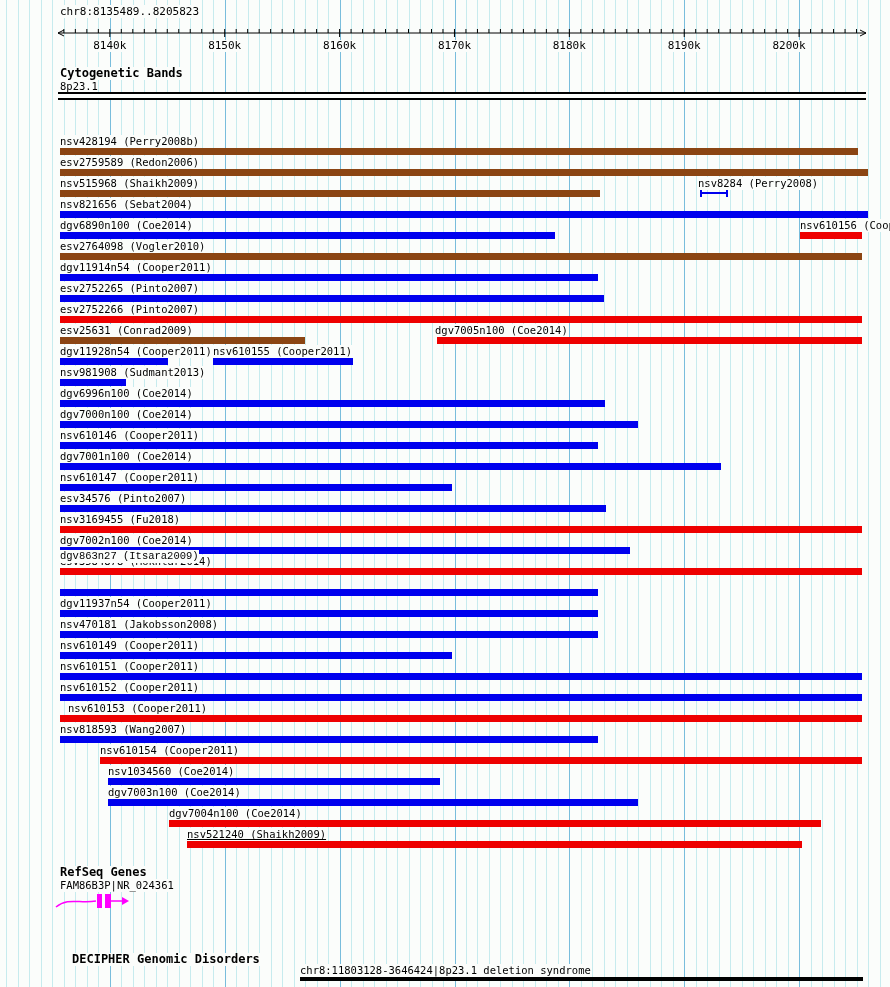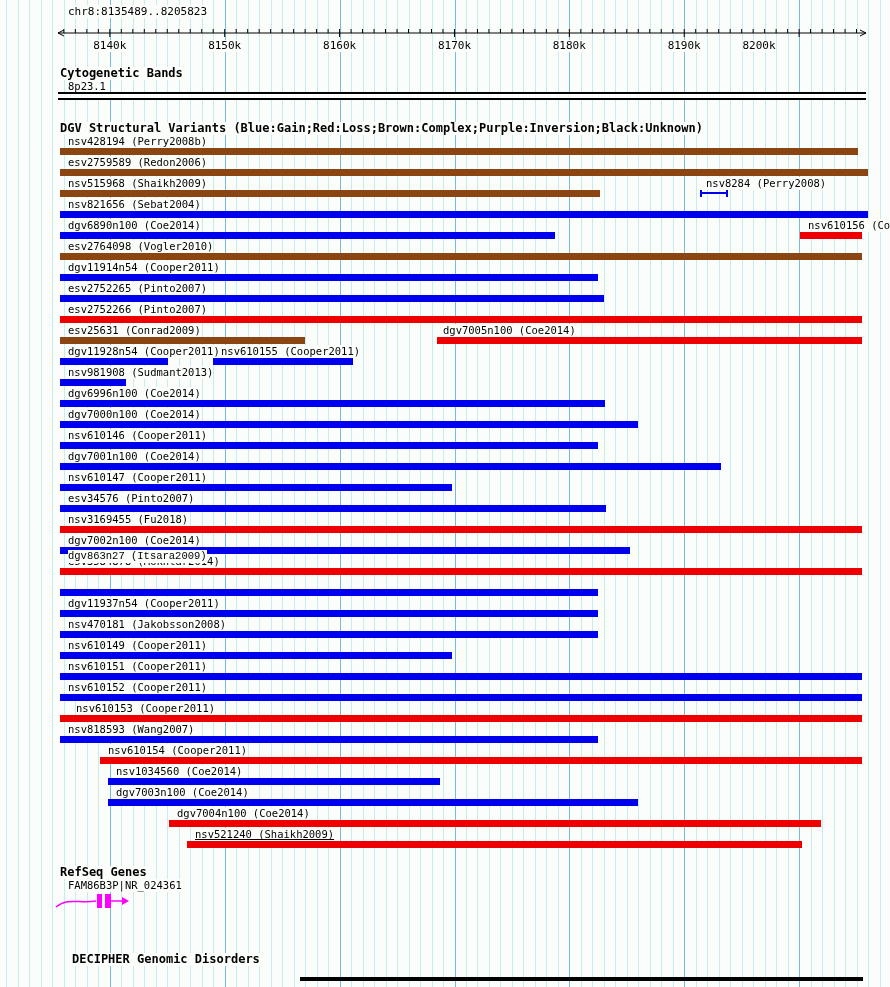--- a/index.html
+++ b/index.html
@@ -3,21 +3,21 @@
 <meta charset="utf-8">
 <style>
   :root{ --bg:#fbfdfb; }
   html,body{margin:0;padding:0;}
   body{background:var(--bg);}
   #page{position:relative;width:890px;height:987px;overflow:hidden;background:var(--bg);
         font-family:"DejaVu Sans Mono",monospace;color:#000;}
   #grid{position:absolute;inset:0;z-index:0;}
   .gl{position:absolute;top:0;bottom:0;width:1px;}
   .lbl{position:absolute;font:10.5px "DejaVu Sans Mono",monospace;line-height:13px;
-       background:var(--bg);white-space:pre;z-index:2;margin-left:8px;}
+       background:var(--bg);white-space:pre;z-index:2;}
   .hdr{position:absolute;font:bold 12px "DejaVu Sans Mono",monospace;line-height:13px;
        background:var(--bg);white-space:pre;z-index:2;}
   .bar{position:absolute;height:7px;z-index:2;}
   .tick-lbl{position:absolute;font:11px "DejaVu Sans Mono",monospace;line-height:12px;
        background:var(--bg);transform:translateX(-50%);z-index:2;white-space:pre;}
   #ruler-svg{position:absolute;left:0;top:25px;z-index:2;}
   .band-box{position:absolute;left:58px;top:92px;width:808px;height:8px;
        border-top:2px solid #000;border-bottom:2px solid #000;background:var(--bg);
        box-sizing:border-box;z-index:2;}
   .ibeam{position:absolute;height:7px;z-index:2;box-sizing:border-box;
@@ -196,28 +196,27 @@
       <line x1="845.0572980350897" y1="4" x2="845.0572980350897" y2="8" stroke="#000" stroke-width="1"></line>
       <line x1="856.5453408024568" y1="4" x2="856.5453408024568" y2="8" stroke="#000" stroke-width="1"></line>
     </svg>
   <div id="ruler-labels">
       <div class="tick-lbl" style="left: 109.8px; top: 40px;">8140k</div>
       <div class="tick-lbl" style="left: 224.7px; top: 40px;">8150k</div>
       <div class="tick-lbl" style="left: 339.6px; top: 40px;">8160k</div>
       <div class="tick-lbl" style="left: 454.5px; top: 40px;">8170k</div>
       <div class="tick-lbl" style="left: 569.3px; top: 40px;">8180k</div>
       <div class="tick-lbl" style="left: 684.2px; top: 40px;">8190k</div>
-      <div class="tick-lbl" style="left: 759px; top: 40px;">8200k</div>
+      <div class="tick-lbl" style="left: 789px; top: 40px;">8200k</div>
     </div>
 
   <div class="hdr" style="left:60px;top:67px;">Cytogenetic Bands</div>
   <div class="lbl" style="left:60px;top:80px;">8p23.1</div>
   <div class="band-box"></div>
 
-  <div class="hdr" style="left:60px;top:122px;">DGV Structural Variants (Blue:Gain;Red:Loss;Brown:Complex;Purple:Inversion;Black:Unknown)</div>
   <div id="dgv-rows">
       <div class="lbl" style="left: 60px; top: 135px;">nsv428194 (Perry2008b)</div>
       <div class="bar" style="background: rgb(139, 69, 19); left: 60px; top: 148px; width: 798px;"></div>
       <div class="lbl" style="left: 60px; top: 156px;">esv2759589 (Redon2006)</div>
       <div class="bar" style="background: rgb(139, 69, 19); left: 60px; top: 169px; width: 808px;"></div>
       <div class="lbl" style="left: 60px; top: 177px;">nsv515968 (Shaikh2009)</div>
       <div class="bar" style="background: rgb(139, 69, 19); left: 60px; top: 190px; width: 540px;"></div>
       <div class="lbl" style="left: 698px; top: 177px;">nsv8284 (Perry2008)</div>
       <div class="ibeam" style="border-color: rgb(0, 0, 238); left: 700px; top: 190px; width: 28px;">
         <div style="background: rgb(0, 0, 238);"></div>
@@ -296,15 +295,16 @@
   <div class="lbl" style="left:60px;top:879px;">FAM86B3P|NR_024361</div>
   <svg id="gene-svg" width="80" height="24" viewBox="0 0 80 24">
     <path d="M4,17 C16,7 28,14 44,11" fill="none" stroke-width="1.5" stroke="#FF00FF"></path>
     <rect x="45" y="4" width="5" height="14" fill="#FF00FF"></rect>
     <rect x="53" y="4" width="6" height="14" fill="#FF00FF"></rect>
     <line x1="59" y1="11" x2="71" y2="11" stroke-width="1.5" stroke="#FF00FF"></line>
     <polygon points="70,7 77,11 70,15" fill="#FF00FF"></polygon>
   </svg>
 
   <div class="hdr" style="left:72px;top:953px;">DECIPHER Genomic Disorders</div>
+  <div class="lbl" id="decipher-label" style="left: 300px; top: 964px;">chr8:11803128-3646424|8p23.1 deletion syndrome</div>
   <div class="bar" id="decipher-bar" style="height: 4px; left: 300px; top: 977px; width: 563px; background: rgb(0, 0, 0);"></div>
 
 </div>
 
 </body></html>

